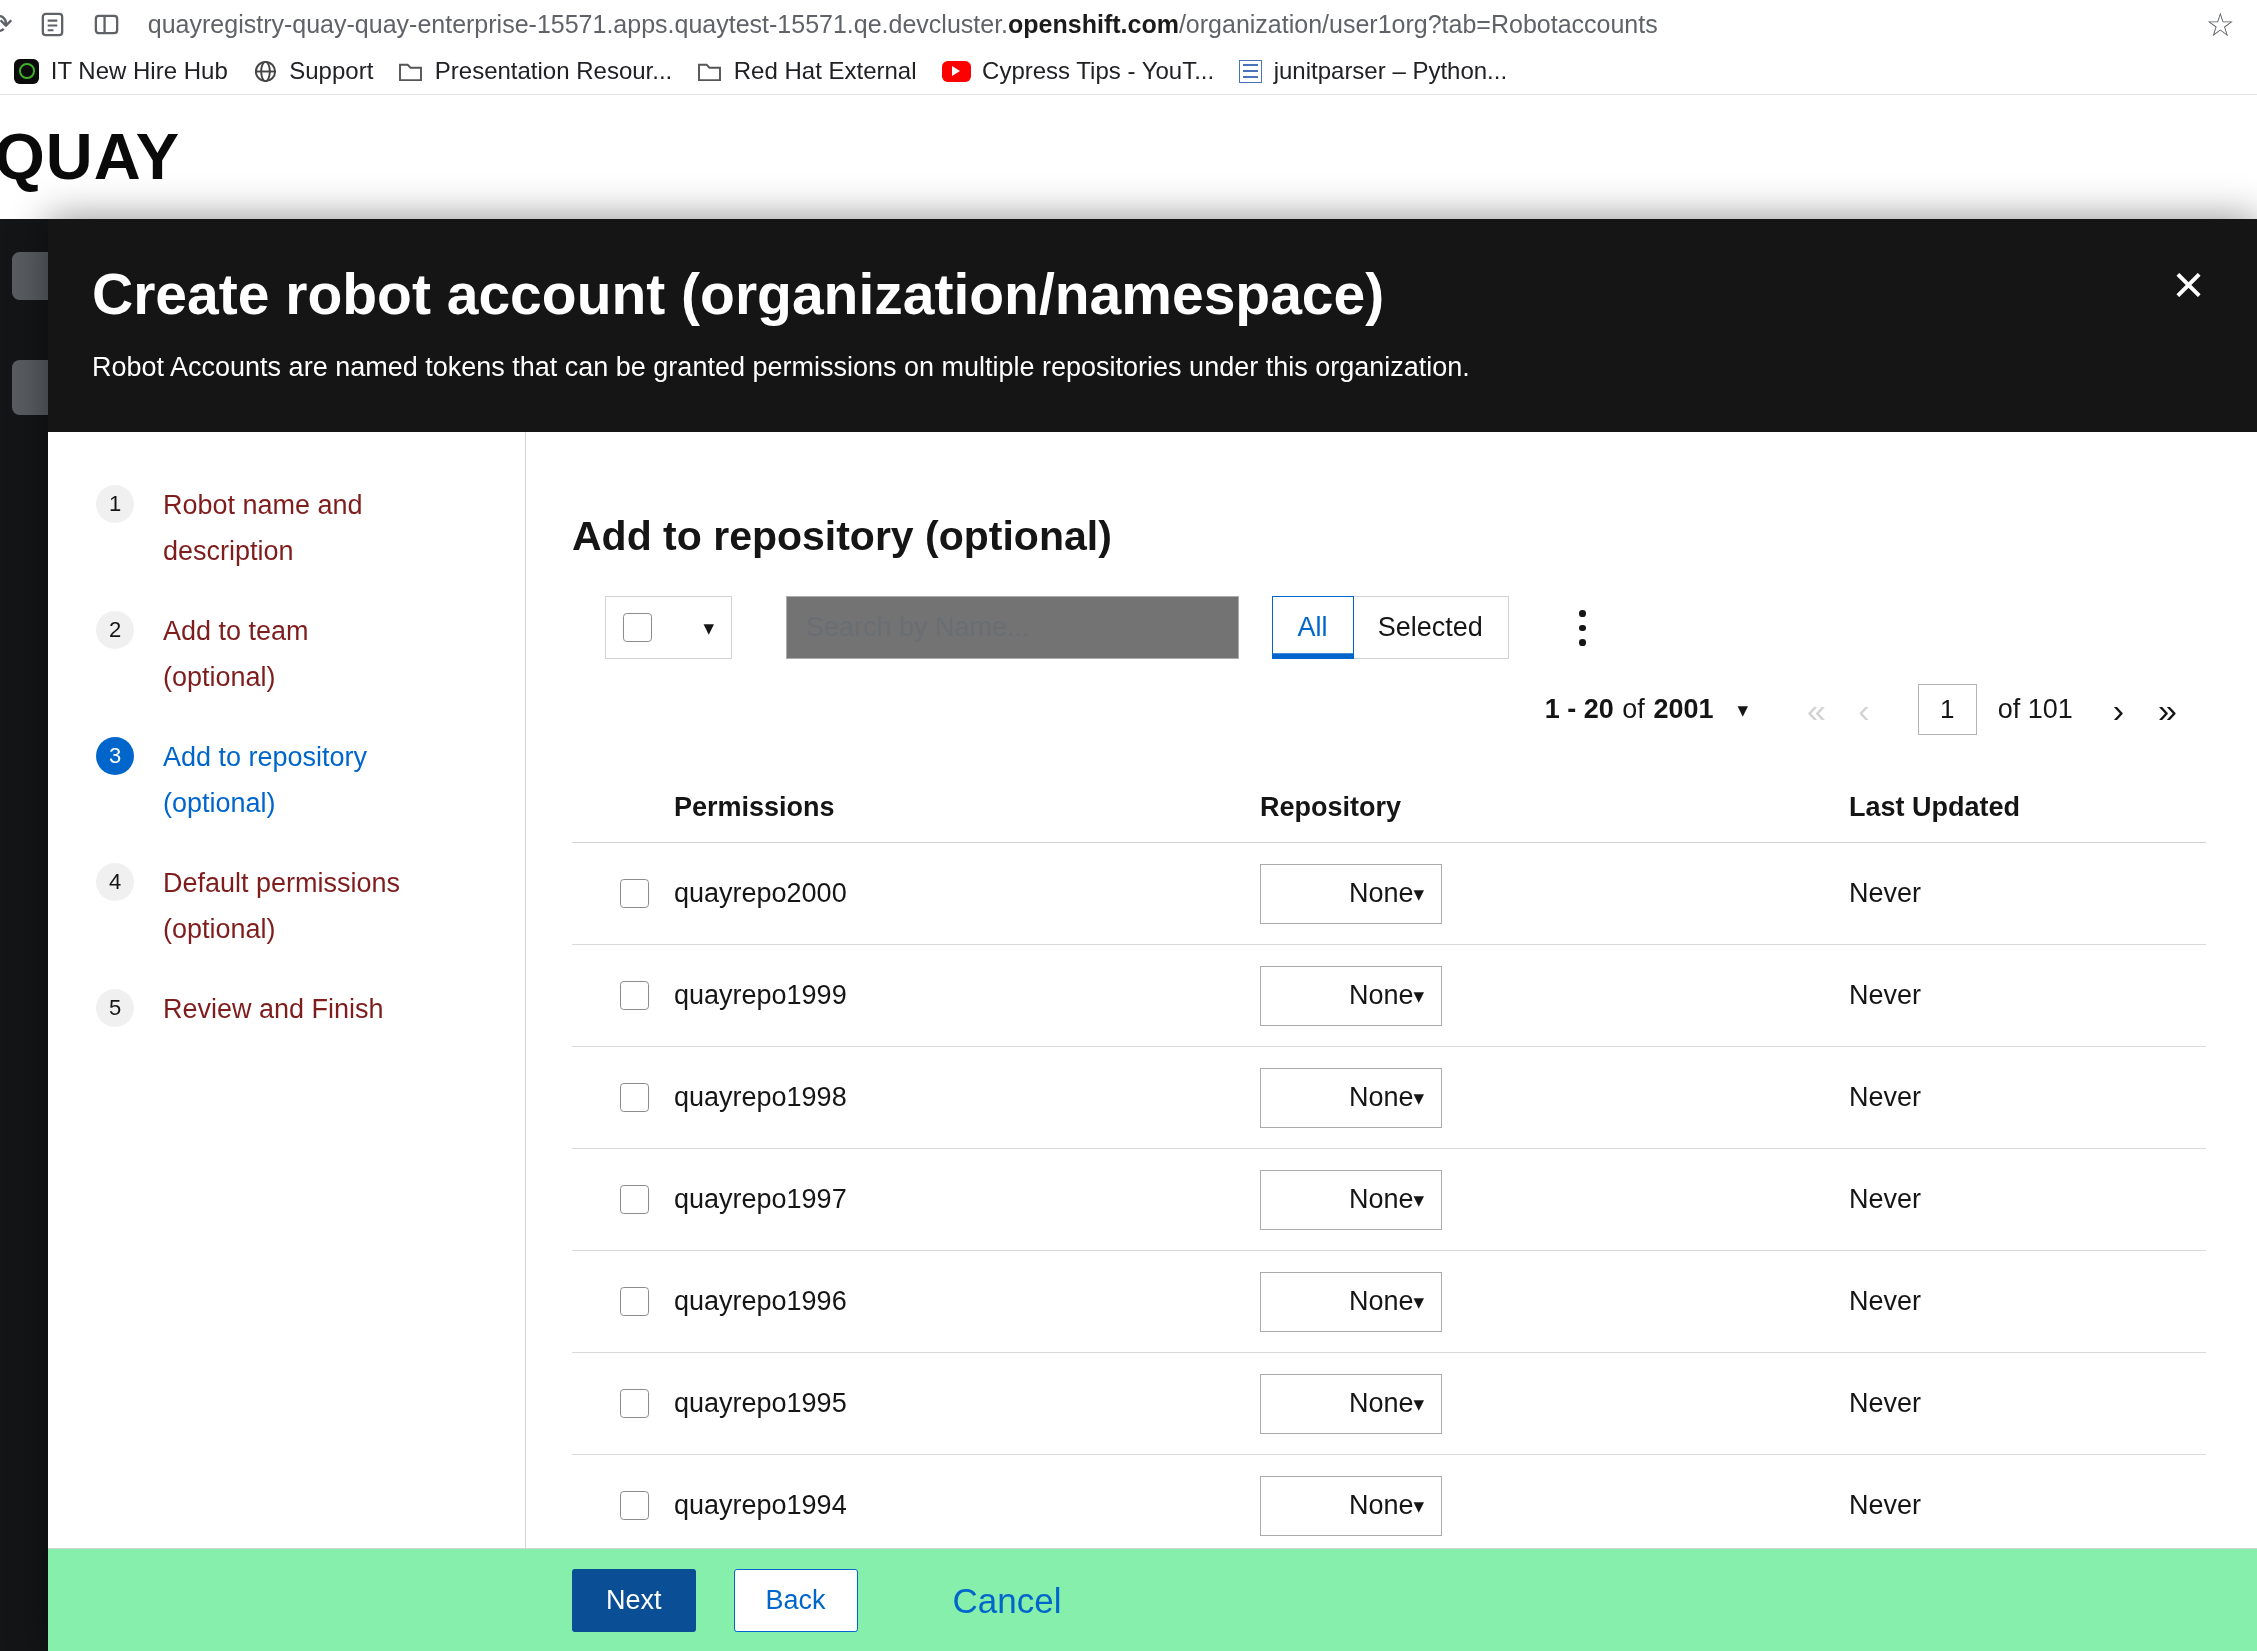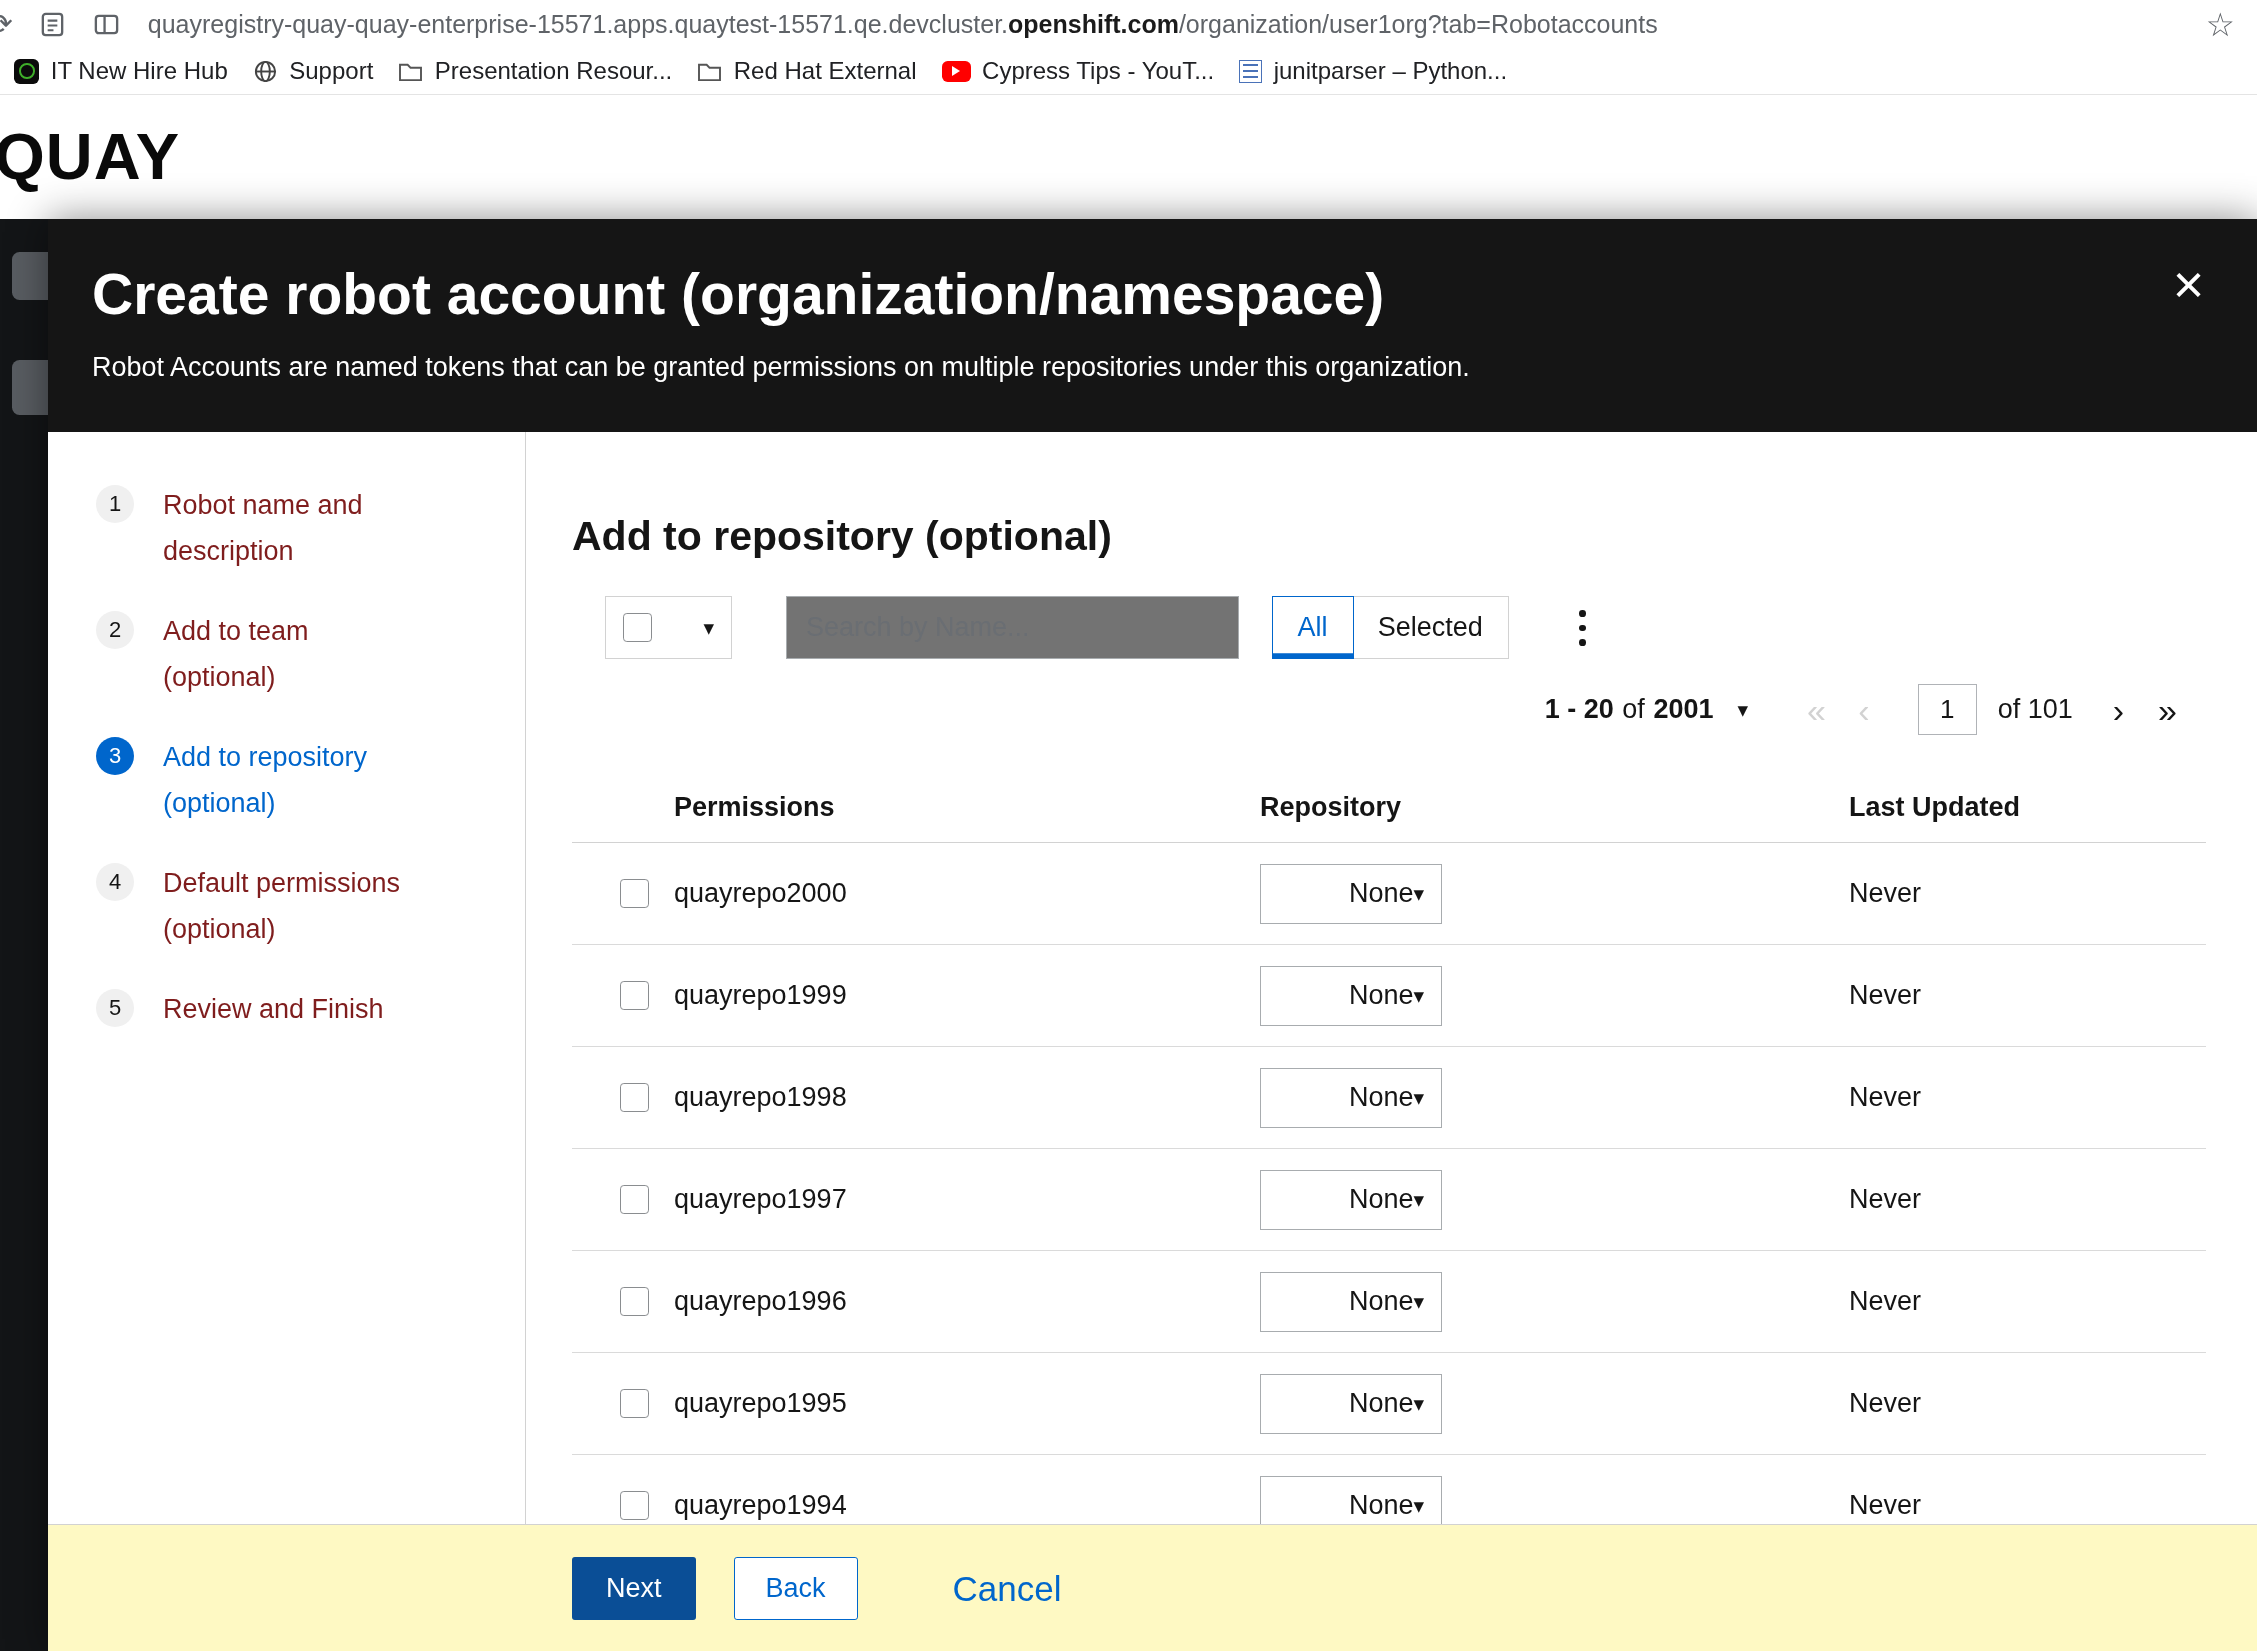--- a/index.html
+++ b/index.html
@@ -99,22 +99,22 @@
   .table{margin-top:40px;}
   .thead,.trow{display:grid;grid-template-columns:102px 586px 589px auto;align-items:center;}
   .thead{font-weight:700;font-size:27px;padding:17px 0 19px;border-bottom:1.9px solid #d2d2d2;}
   .trow{height:101px;border-bottom:1.9px solid #dadada;font-size:27px;}
   .row-cb{margin-left:48px;}
   .perm-select{width:182px;height:60px;box-sizing:border-box;border:1.9px solid #a8acaf;background:#fff;
     display:flex;align-items:center;justify-content:flex-end;padding:0 17px 0 21px;
     font-size:27px;color:#151515;cursor:pointer;font-family:inherit;}
 
   
-  .modal-footer{position:absolute;left:0;bottom:0;width:100%;height:128px;box-sizing:border-box;
-    border-top:1.9px solid #d2d2d2;background:#fef9c3;display:flex;align-items:center;padding-left:524px;}
+  .modal-footer{position:absolute;left:0;bottom:0;width:100%;height:104px;box-sizing:border-box;
+    border-top:1.9px solid #d2d2d2;background:#86efac;display:flex;align-items:center;padding-left:524px;}
   .btn{height:63px;font-size:27px;border-radius:2.9px;cursor:pointer;font-family:inherit;}
   .btn-next{padding:0 34px;background:#0a4e96;color:#fff;border:none;}
   .btn-back{margin-left:38px;padding:0 31px;background:#fff;color:#0066cc;border:1.9px solid #0066cc;}
   .btn-cancel{margin-left:89px;background:none;border:none;color:#0066cc;font-size:35px;cursor:pointer;font-family:inherit;}
 
   svg{display:block;}
 </style>
 </head>
 <body>
 

